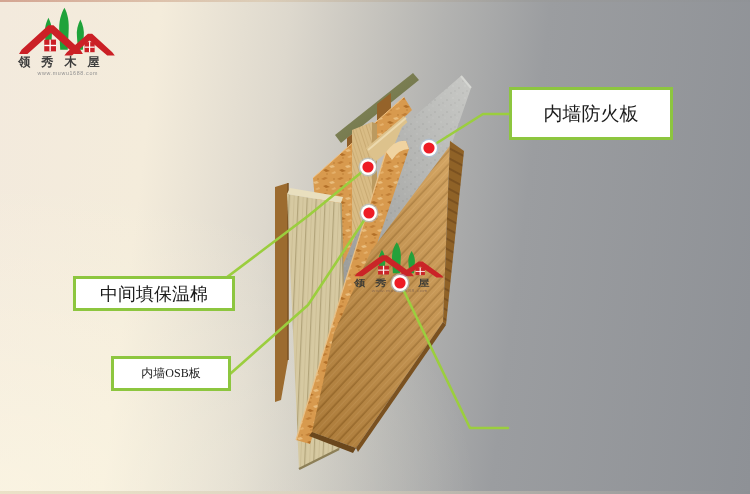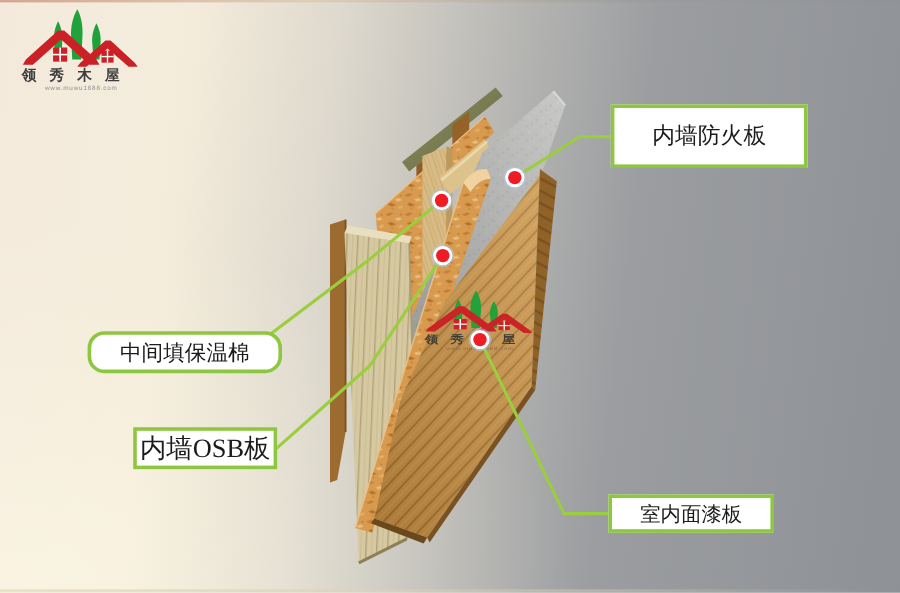--- a/index.html
+++ b/index.html
@@ -37,22 +37,22 @@
     border:3px solid var(--callout-border);
     color:#1b1b1b;
     font-family:"Liberation Serif","DejaVu Serif",serif;
     display:flex;flex-direction:column;
     align-items:center;justify-content:center;
     text-align:right;
     box-sizing:border-box;
   }
   .callout .line{white-space:nowrap;}
   #callout-fireproof{left:509px;top:87px;width:164px;height:53px;font-size:19px;line-height:25px;}
-  #callout-insulation{left:73px;top:276px;width:162px;height:35px;font-size:18px;border-radius:14px;}
-  #callout-osb{left:111px;top:356px;width:120px;height:35px;font-size:22px;}
+  #callout-insulation{left:73px;top:276px;width:162px;height:35px;font-size:18px;}
+  #callout-osb{left:111px;top:356px;width:120px;height:35px;font-size:12px;}
   #callout-finish{left:507px;top:412px;width:138px;height:32px;font-size:17px;}
   .logo-title{font-weight:bold;}
 </style>
 </head>
 <body>
 
 <div class="stage">
   <div class="edge-top"></div>
 
   <svg class="scene" width="750" height="494" viewBox="0 0 750 494">
@@ -227,18 +227,15 @@
 
   <div class="callout" id="callout-fireproof">
     <div class="line">内墙防火板</div>
   </div>
   <div class="callout" id="callout-insulation">
     <div class="line">中间填保温棉</div>
   </div>
   <div class="callout" id="callout-osb">
     <div class="line">内墙OSB板</div>
   </div>
-  <div class="callout" id="callout-finish">
-    <div class="line">室内面漆板</div>
-  </div>
 
   <div class="edge-bottom"></div>
 </div>
 
 </body></html>

